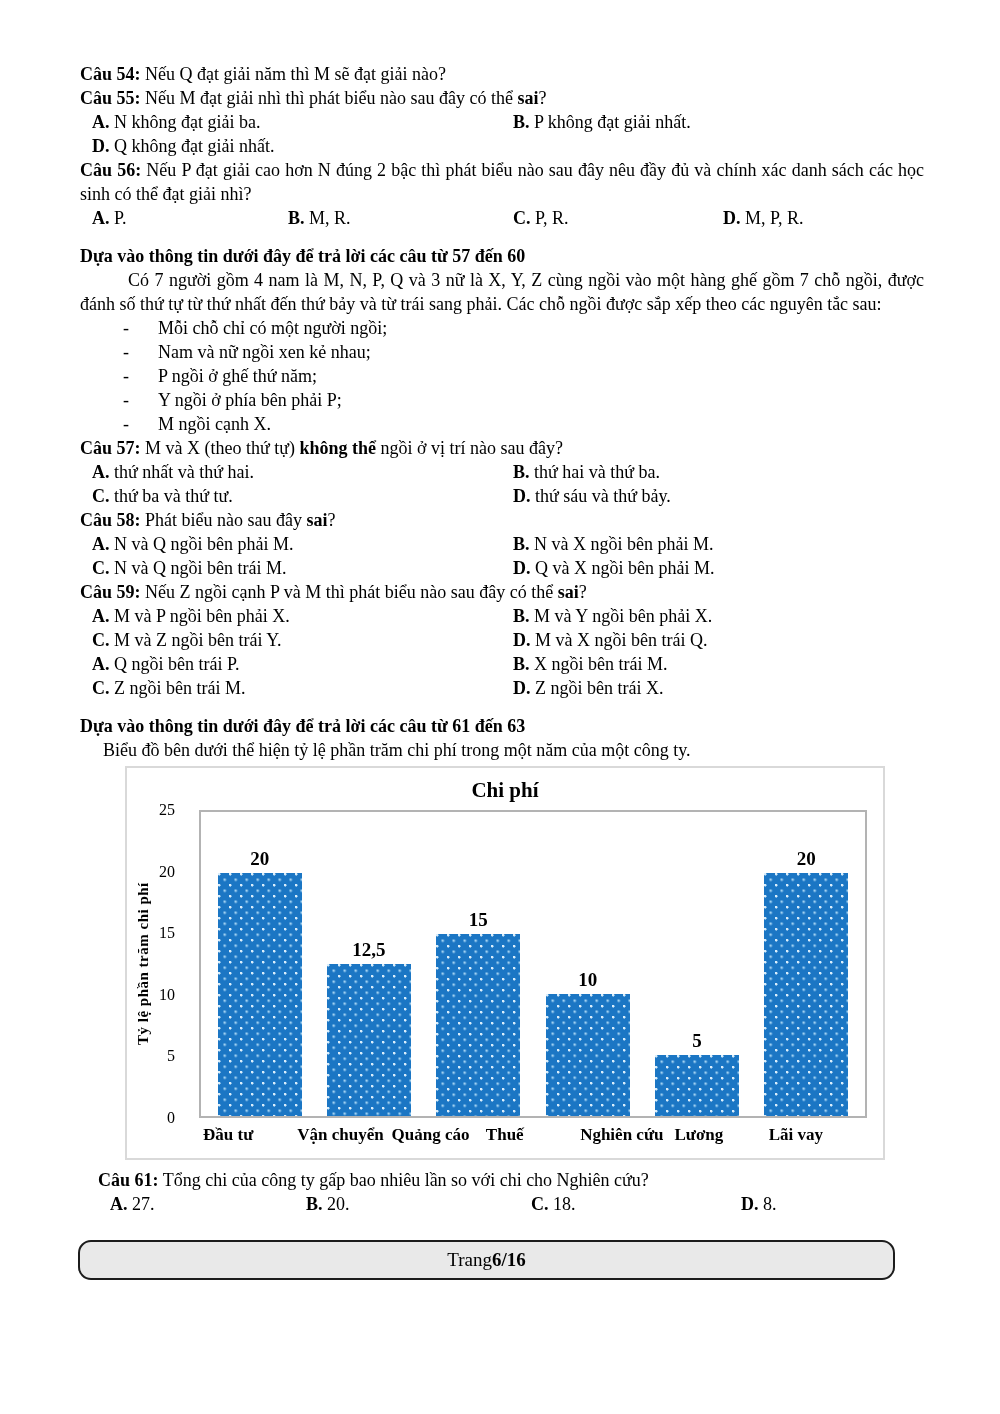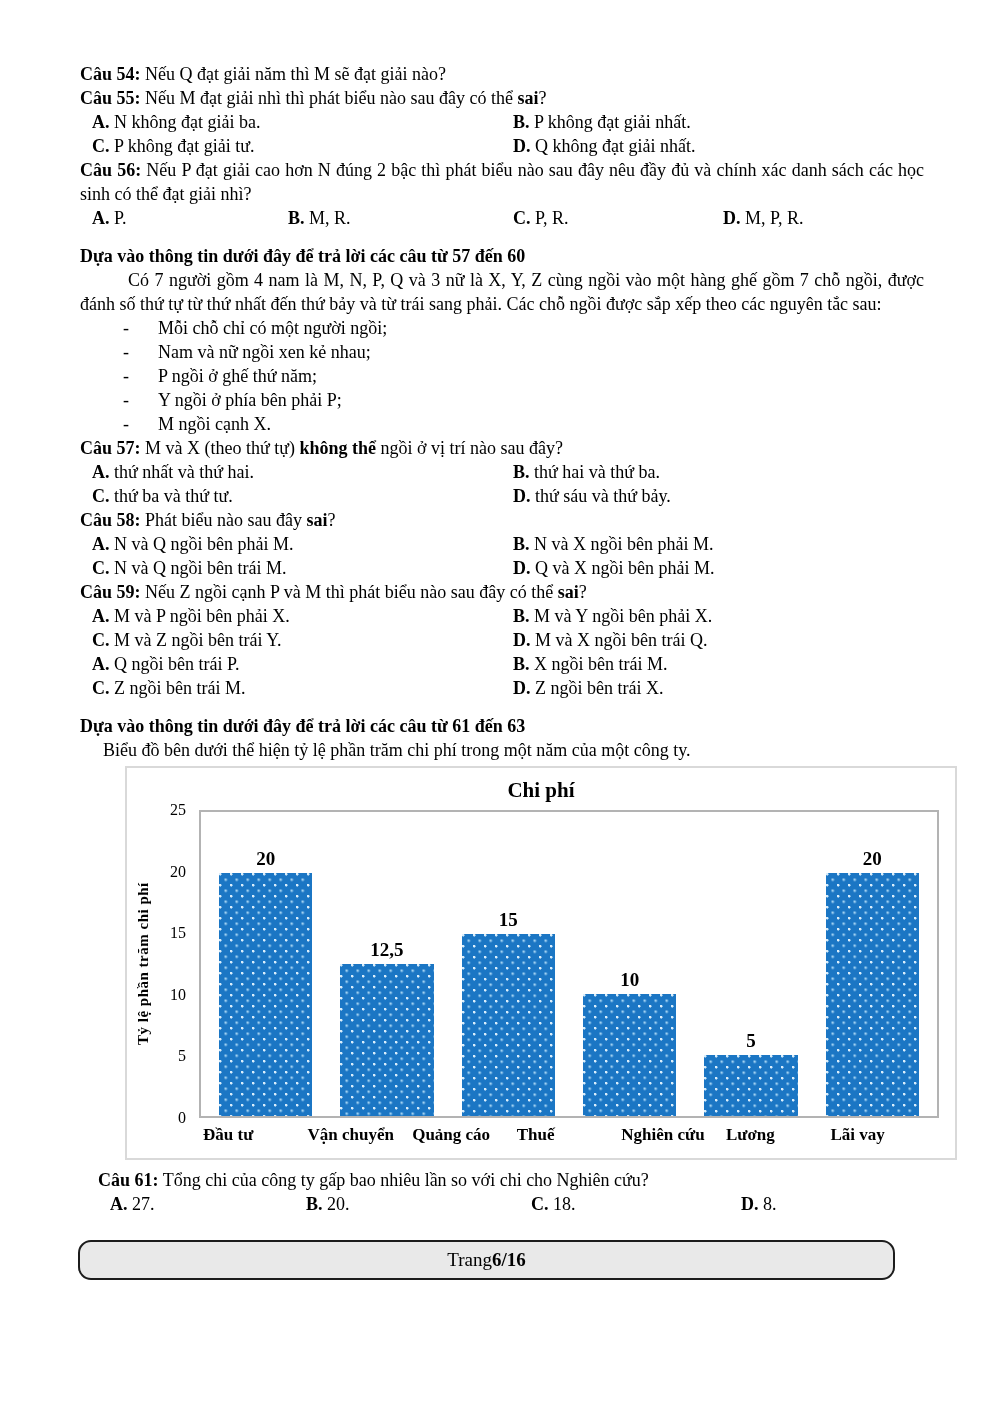--- a/index.html
+++ b/index.html
@@ -17,21 +17,21 @@
   .opts2 { grid-template-columns:421px 1fr; }
   .opt { white-space:nowrap; }
   .section-h { font-weight:bold; margin-top:14px; }
   .para { text-align:justify; text-indent:48px; }
   .bullet { display:flex; padding-left:43px; }
   .bullet .dash { width:35px; flex:none; }
 
   
   .chart-caption { padding-left:23px; }
   .chart-box {
-    box-sizing:border-box; width:832px; margin-left:45px; margin-top:4px;
+    box-sizing:border-box; width:760px; margin-left:45px; margin-top:4px;
     border:2px solid #d9d9d9; background:#fff; padding:8px 0 10px 0; position:relative;
   }
   .chart-title { text-align:center; font-weight:bold; font-size:21px; line-height:28px; }
   .chart-area { position:relative; height:308px; margin:6px 16px 0 72px; }
   .plot {
     box-sizing:border-box; width:100%; height:100%;
     border:2px solid #b3b3b3;
     display:flex; justify-content:space-evenly; align-items:flex-end; padding:0 4px;
   }
   .slot { flex:1; height:100%; display:flex; flex-direction:column; align-items:center; justify-content:flex-end; }
@@ -39,21 +39,21 @@
   .bar {
     width:77%;
     background-color:#1b76c4;
     background-image:
       radial-gradient(circle at 1.2px 1.2px, #d9eefc 1.1px, transparent 1.6px),
       radial-gradient(circle at 1.2px 1.2px, #9fd0f0 1.1px, transparent 1.6px);
     background-size:11px 11px, 11px 11px;
     background-position:0 0, 5.5px 5.5px;
   }
   .yticks { position:absolute; left:-48px; top:0; width:40px; height:100%; }
-  .ytick { position:absolute; right:5px; transform:translateY(-50%); font-size:16px; }
+  .ytick { position:absolute; right:16px; transform:translateY(-50%); font-size:16px; }
   .ylabel {
     position:absolute; left:-68px; top:0; width:22px; height:100%;
     writing-mode:vertical-rl; transform:rotate(180deg);
     text-align:center; font-weight:bold; font-size:15px; letter-spacing:0.5px;
   }
   .cats { display:flex; justify-content:space-evenly; margin:4px 16px 0 72px; padding:0 4px; }
   .cat { flex:1; text-align:left; font-weight:bold; font-size:17px; line-height:26px; }
 
   .footer {
     box-sizing:border-box; width:817px; height:40px; margin-left:-2px; margin-top:24px;
@@ -69,21 +69,20 @@
 
   <div>
     <div class="qline"><b>Câu 54:</b> <span>Nếu Q đạt giải năm thì M sẽ đạt giải nào?</span></div>
   </div>
 
   <div>
     <div class="qline"><b>Câu 55:</b> <span>Nếu M đạt giải nhì thì phát biểu nào sau đây có thể </span><b>sai</b><span>?</span></div>
     <div class="opts opts2">
       <div class="opt"><b>A.</b> <span>N không đạt giải ba.</span></div>
       <div class="opt"><b>B.</b> <span>P không đạt giải nhất.</span></div>
-      <div class="opt"><b>C.</b> <span>P không đạt giải tư.</span></div>
       <div class="opt"><b>D.</b> <span>Q không đạt giải nhất.</span></div>
     </div>
   </div>
 
   <div>
     <div class="qline just"><b>Câu 56:</b> <span>Nếu P đạt giải cao hơn N đúng 2 bậc thì phát biểu nào sau đây nêu đầy đủ và chính xác danh sách các học sinh có thể đạt giải nhì?</span></div>
     <div class="opts opts4">
       <div class="opt"><b>A.</b> <span>P.</span></div>
       <div class="opt"><b>B.</b> <span>M, R.</span></div>
       <div class="opt"><b>C.</b> <span>P, R.</span></div>

